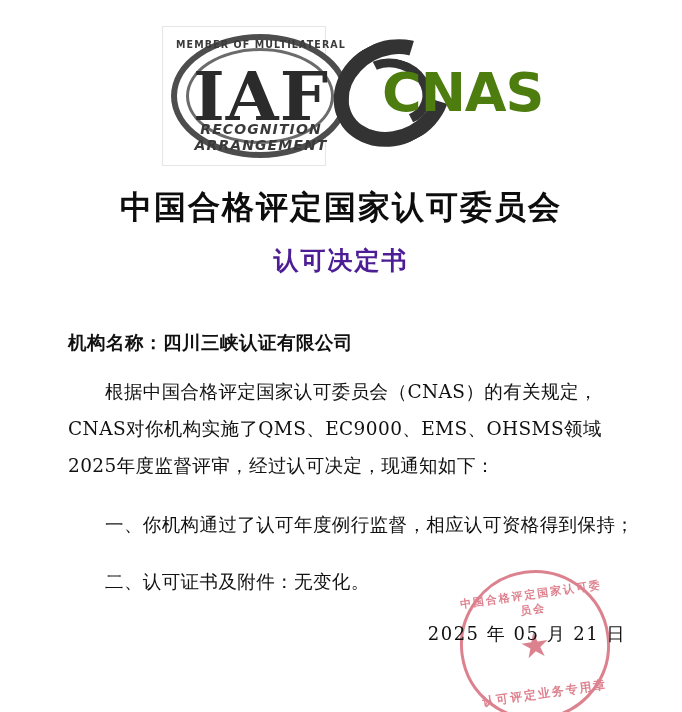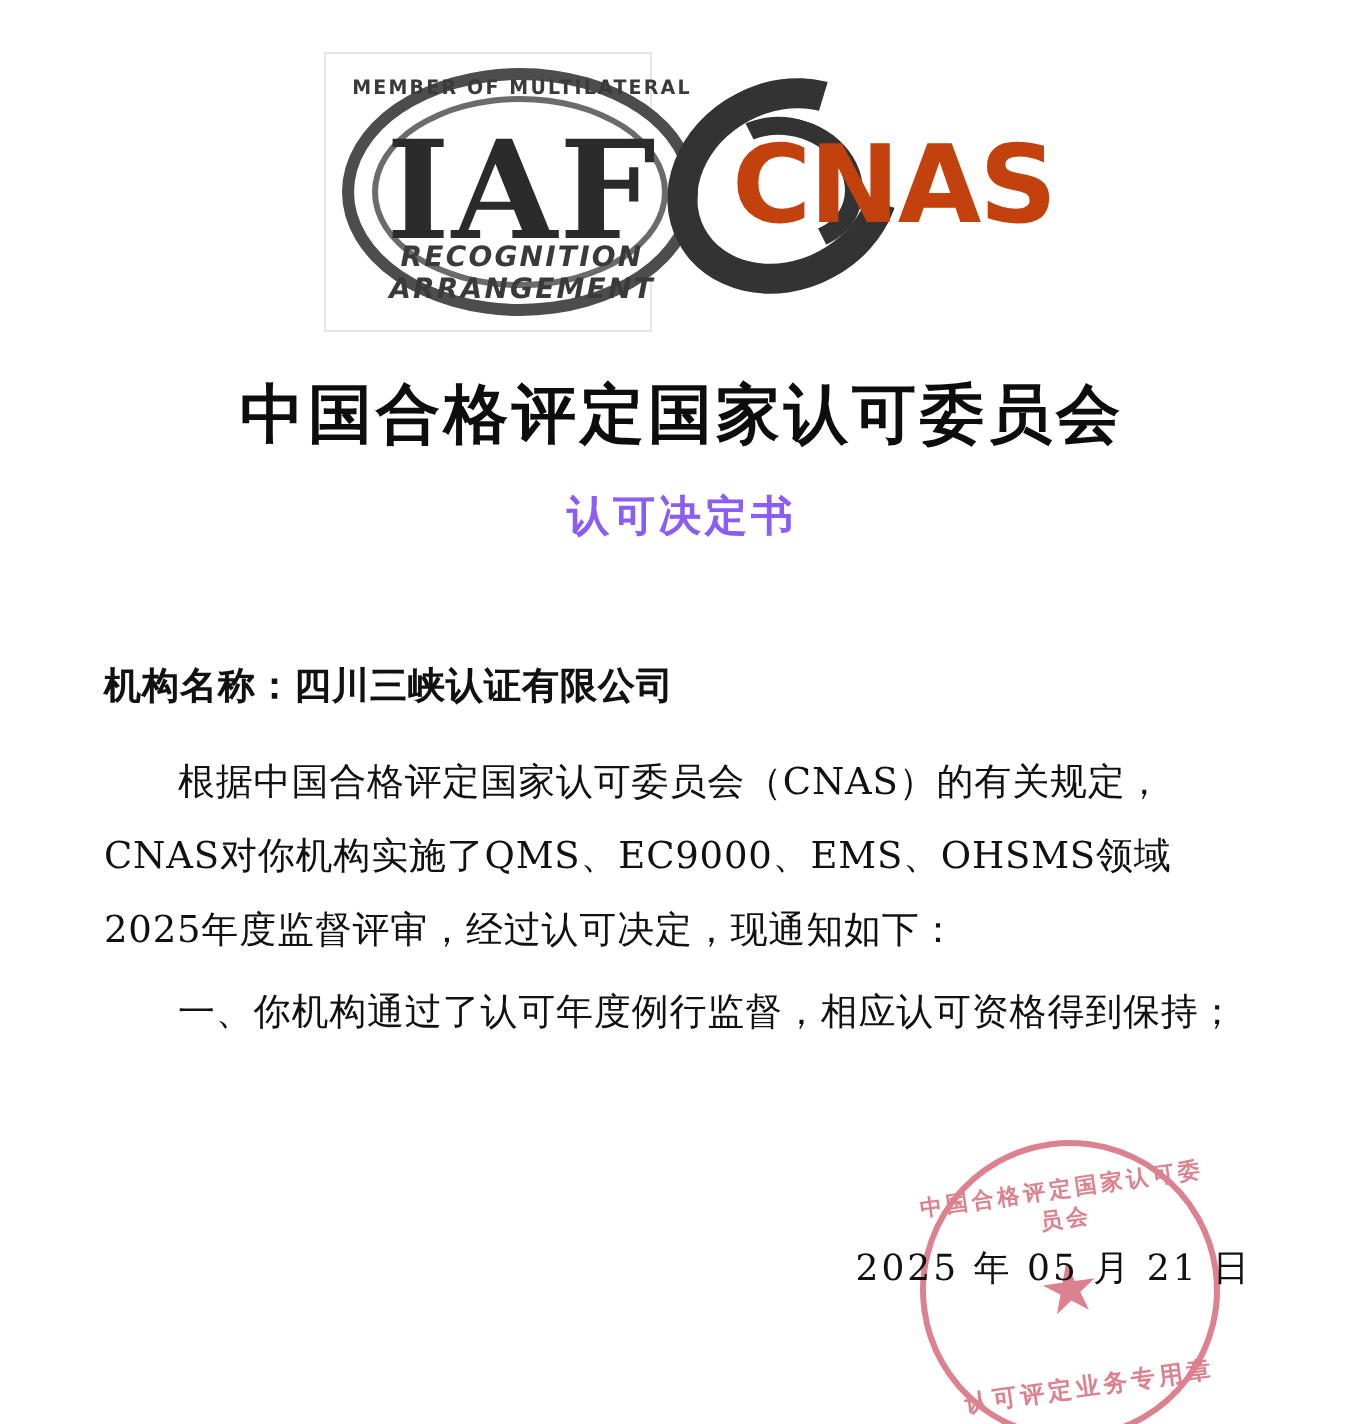--- a/index.html
+++ b/index.html
@@ -130,27 +130,27 @@
     height: 66px;
     border: 9px solid #333333;
     border-radius: 50%;
     box-sizing: border-box;
     border-left-color: transparent;
     border-bottom-color: transparent;
     transform: rotate(18deg);
   }
   .cnas-text {
     position: absolute;
-    left: 34px;
+    left: 50px;
     top: 28px;
     font-family: "DejaVu Sans", "Liberation Sans", sans-serif;
     font-weight: 700;
     font-size: 54px;
     line-height: 56px;
-    color: #c2410c;
+    color: #4d7c0f;
     letter-spacing: -1px;
   }
 
   
   .title-main {
     position: absolute;
     top: 186px;
     left: 0;
     width: 682px;
     text-align: center;
@@ -158,31 +158,31 @@
     font-weight: 700;
     letter-spacing: 2px;
     color: #0d0d0d;
   }
   .title-sub {
     position: absolute;
     top: 244px;
     left: 0;
     width: 682px;
     text-align: center;
-    font-size: 21px;
+    font-size: 25px;
     font-weight: 700;
     letter-spacing: 2px;
-    color: #8b5cf6;
+    color: #4c1d95;
   }
 
   
   .body-block {
     position: absolute;
     top: 330px;
-    left: 52px;
+    left: 68px;
     width: 582px;
   }
   .field-line {
     font-size: 18.5px;
     font-weight: 700;
     margin-bottom: 16px;
     letter-spacing: 0.5px;
     color: #111;
   }
   .field-value-mono {
@@ -194,21 +194,21 @@
     line-height: 37px;
     text-indent: 37px;
     margin-top: 18px;
     letter-spacing: 0.4px;
     color: #111;
   }
   .item {
     font-size: 18.5px;
     line-height: 33px;
     text-indent: 37px;
-    margin-top: 6px;
+    margin-top: 24px;
     letter-spacing: 0.4px;
     color: #111;
   }
 
   
   .date-line {
     position: absolute;
     top: 622px;
     right: 56px;
     font-size: 18px;
@@ -289,20 +289,21 @@
   <div class="body-block">
 
     <div class="field-line">
       <span>机构名称：</span><span>四川三峡认证有限公司</span>
     </div>
 
 
     <div class="para">根据中国合格评定国家认可委员会（CNAS）的有关规定，CNAS对你机构实施了QMS、EC9000、EMS、OHSMS领域2025年度监督评审，经过认可决定，现通知如下：</div>
 
     <div class="item">一、你机构通过了认可年度例行监督，相应认可资格得到保持；</div>
+    <div class="item">二、认可证书及附件：无变化。</div>
 
   </div>
 
   <div class="seal">
     <div class="seal-top-text">中国合格评定国家认可委员会</div>
     <div class="seal-star">★</div>
     <div class="seal-bottom-text">认可评定业务专用章</div>
   </div>
 
   <div class="date-line">2025 年 05 月 21 日</div>

